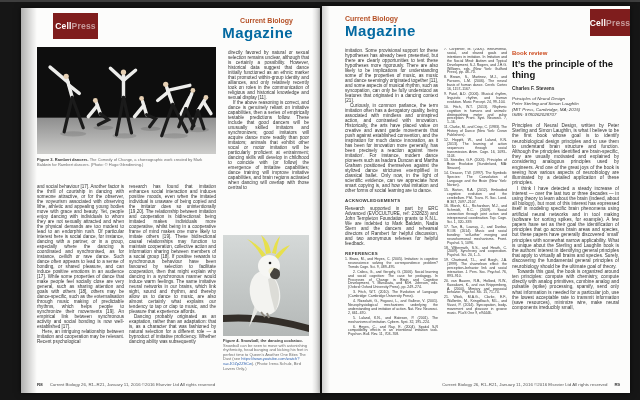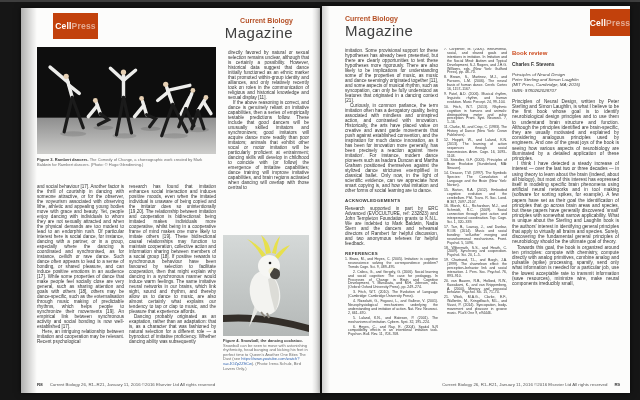--- a/index.html
+++ b/index.html
@@ -9,26 +9,26 @@
   .page{position:absolute;background:#fcfcfb;box-shadow:0 0 6px rgba(0,0,0,.6);}
   #left-page{left:21px;top:8px;width:299px;height:385px;}
   #right-page{left:322px;top:6px;width:308px;height:387px;}
   #left-page::before{content:"";position:absolute;left:0;top:0;bottom:0;width:16px;
      background:linear-gradient(to right,rgba(0,0,0,.30),rgba(0,0,0,0));pointer-events:none;}
   #left-page::after{content:"";position:absolute;right:0;top:0;bottom:0;width:8px;
      background:linear-gradient(to left,rgba(0,0,0,.18),rgba(0,0,0,0));pointer-events:none;}
   #right-page::before{content:"";position:absolute;left:0;top:0;bottom:0;width:8px;
      background:linear-gradient(to right,rgba(0,0,0,.18),rgba(0,0,0,0));pointer-events:none;}
 
-  .cp-logo{position:absolute;background:#c2410c;color:#fff;display:flex;align-items:center;
+  .cp-logo{position:absolute;background:#7f1d1d;color:#fff;display:flex;align-items:center;
      justify-content:center;font-size:8.5px;font-weight:bold;letter-spacing:.2px;}
   .cp-logo .press{font-weight:bold;opacity:.55;}
   .mag-header{position:absolute;line-height:1;}
   .mag-header .journal{color:#b55026;font-weight:bold;font-size:7px;display:block;margin-bottom:1px;}
-  .mag-header .magazine{color:#404040;font-weight:normal;font-size:15px;letter-spacing:.4px;display:block;}
+  .mag-header .magazine{color:#0369a1;font-weight:bold;font-size:15px;letter-spacing:.4px;display:block;}
   .align-r{text-align:right;}
 
   .photo{position:absolute;overflow:hidden;}
   .photo svg{display:block;width:100%;height:100%;}
 
   .caption{position:absolute;font-size:4px;line-height:4.6px;color:#6a6a6a;text-align:left;}
   .caption .lead{font-weight:bold;color:#3c3c3c;}
   .caption .link{color:#2f62b0;}
 
   .bodycol{position:absolute;font-size:4.6px;line-height:5px;color:#333;text-align:justify;overflow:hidden;}
@@ -229,20 +229,21 @@
     <p>16. Marsh, K.L., Richardson, M.J., and Schmidt, R.C. (2009). Social connection through joint action and interpersonal coordination. Top. Cogn. Sci. 1, 320–339.</p>
     <p>17. Tarr, B., Launay, J., and Dunbar, R.I.M. (2014). Music and social bonding: ‘self-other’ merging and neurohormonal mechanisms. Front. Psychol. 5, 1096.</p>
     <p>18. Wiltermuth, S.S., and Heath, C. (2009). Synchrony and cooperation. Psychol. Sci. 20, 1–5.</p>
     <p>19. Chartrand, T.L., and Bargh, J.A. (1999). The chameleon effect: the perception–behavior link and social interaction. J. Pers. Soc. Psychol. 76, 893–910.</p>
     <p>20. van Baaren, R.B., Holland, R.W., Kawakami, K., and van Knippenberg, A. (2004). Mimicry and prosocial behavior. Psychol. Sci. 15, 71–74.</p>
     <p>21. Witek, M.A.G., Clarke, E.F., Wallentin, M., Kringelbach, M.L., and Vuust, P. (2014). Syncopation, body-movement and pleasure in groove music. PLoS One 9, e94446.</p>
   </div>
 
   <div class="bookreview" style="left:190px;top:44px;width:107px;height:336px;">
     <div class="br-kicker">Book review</div>
+    <div class="br-title">It’s the principle of the thing</div>
     <div class="br-author">Charles F. Stevens</div>
     <div class="br-bookinfo">
       <div>Principles of Neural Design</div>
       <div>Peter Sterling and Simon Laughlin</div>
       <div>(MIT Press, Cambridge, MA; 2015)</div>
       <div>ISBN: 9780262028707</div>
     </div>
     <div class="br-body">
       <p>Principles of Neural Design, written by Peter Sterling and Simon Laughlin, is what I believe to be the first book whose goal is to identify neurobiological design principles and to use them to understand brain structure and function. Although the principles identified are brain-specific, they are usually motivated and explained by considering analogous principles used by engineers. And one of the great joys of the book is seeing how various aspects of neurobiology are illuminated by a detailed application of these principles.</p>
       <p>I think I have detected a steady increase of interest — over the last two or three decades — in using theory to learn about the brain (indeed, about all biology), but most of this interest has expressed itself in modeling specific brain phenomena using artificial neural networks and in tool making (software for sorting spikes, for example). A few papers have set as their goal the identification of principles that go across brain areas and species, but these papers have generally discovered ‘small’ principles with somewhat narrow applicability. What is unique about the Sterling and Laughlin book is the authors’ interest in identifying general principles that apply to virtually all brains and species. Surely, discovering the fundamental general principles of neurobiology should be the ultimate goal of theory.</p>

